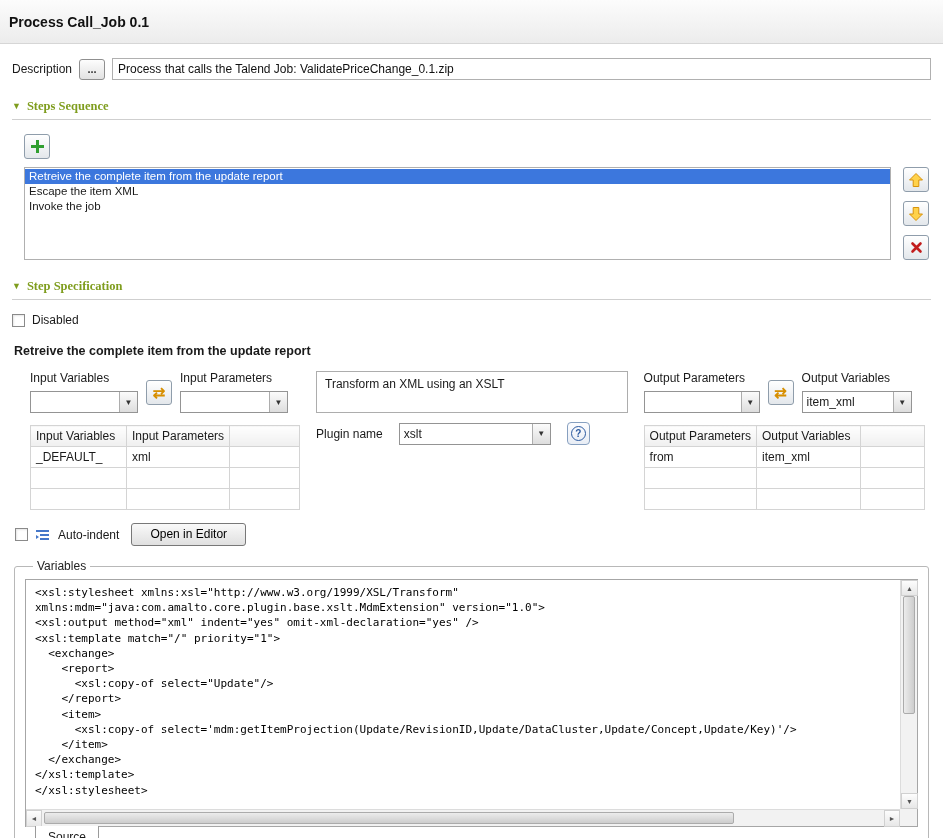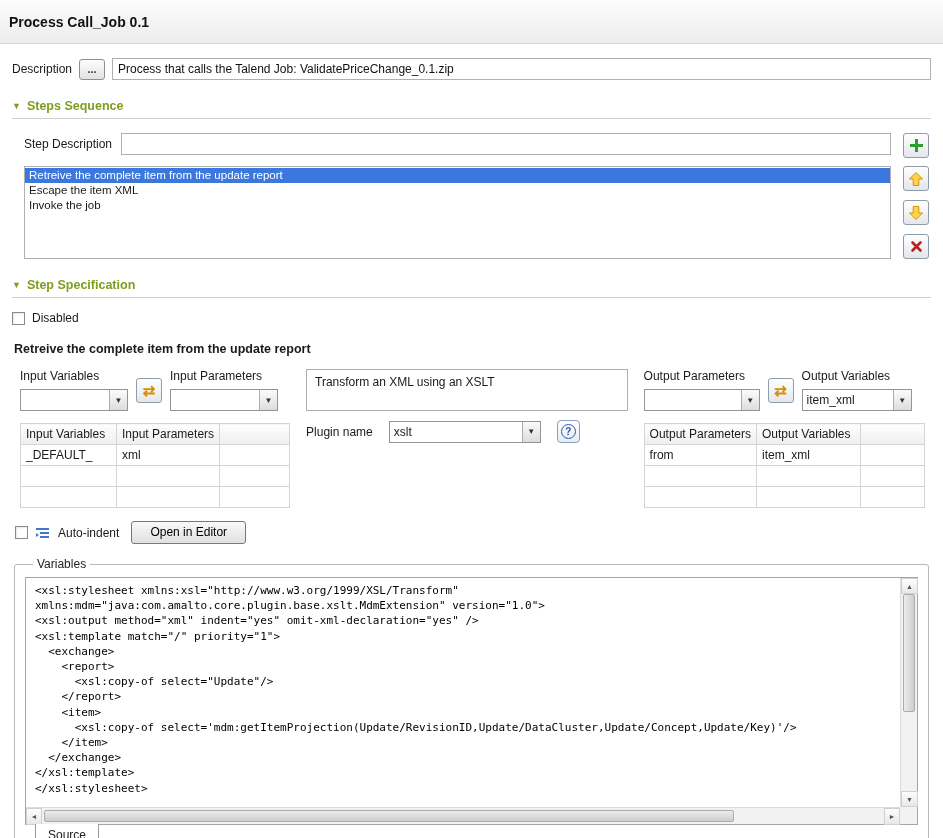--- a/index.html
+++ b/index.html
@@ -28,21 +28,21 @@
     background: linear-gradient(#fdfdfd, #e2e2e2); font: bold 11px "Liberation Sans", sans-serif;
     color: #333; padding: 0; line-height: 10px; cursor: default;
   }
   .text-input {
     flex: 1; height: 22px; border: 1px solid #b0b0b0; padding: 0 5px;
     font-family: "Liberation Sans", sans-serif; font-size: 12px; color: #111; background: #fff;
   }
 
   .section-header { display: flex; align-items: center; gap: 6px; margin-top: 19px; }
   .twistie { color: var(--section-title); font-size: 9px; line-height: 9px; }
-  .section-title { color: var(--section-title); font-weight: bold; font-size: 12.5px; }
+  .section-title { color: var(--section-title); font-weight: bold; font-size: 12.5px; font-family: Liberation Serif, serif; }
   .section-rule { border-top: 1px solid #cfcfcf; margin-top: 5px; }
 
   .inner { margin: 0 2px 0 12px; }
   .row { display: flex; gap: 12px; align-items: flex-start; }
   .step-desc-row { margin-top: 14px; }
   .grow { flex: 1; display: flex; align-items: center; gap: 9px; }
   .grow .lbl { white-space: nowrap; }
   .side { width: 26px; display: flex; flex-direction: column; gap: 9px; flex: none; }
   .list-row { margin-top: 8px; }
 
@@ -63,21 +63,21 @@
   .list-item { height: 15px; line-height: 15px; padding: 0 4px; white-space: nowrap; font-size: 11.5px; }
   .list-item.selected { background: var(--selection-bg); color: var(--selection-fg); }
 
   .check-row { display: flex; align-items: center; gap: 7px; margin-top: 13px; }
   .checkbox {
     width: 13px; height: 13px; border: 1px solid #8a8a8a; background: #fff;
     display: inline-block; box-shadow: inset 1px 1px 2px rgba(0,0,0,0.10); flex: none;
   }
   .step-title { font-weight: bold; margin: 17px 0 0 2px; font-size: 12.5px; }
 
-  .spec-panel { margin: 13px 6px 0 8px; }
+  .spec-panel { margin: 13px 6px 0 18px; }
   .spec-top { display: flex; gap: 16px; align-items: flex-start; }
   .spec-col { flex: none; }
   .spec-col.center { flex: 1; }
   .io-group { display: flex; gap: 8px; align-items: flex-start; }
   .combo-col { display: flex; flex-direction: column; gap: 5px; }
   .combo-col .small-lbl { height: 15px; white-space: nowrap; }
   .combo { display: flex; width: 108px; height: 22px; border: 1px solid #949494; background: #fff; }
   .combo .val { flex: 1; padding: 3px 4px; overflow: hidden; white-space: nowrap; font-size: 12px; }
   .combo .dd {
     width: 18px; border-left: 1px solid #adadad; flex: none;
@@ -166,24 +166,20 @@
     </div>
 
     <div class="section-header">
       <span class="twistie">▼</span>
       <span class="section-title">Steps Sequence</span>
     </div>
     <div class="section-rule"></div>
 
     <div class="inner">
       <div class="row step-desc-row">
-        <div class="grow">
-          <span class="lbl">Step Description</span>
-          <input class="text-input" type="text" value="" style="">
-        </div>
         <div class="side">
           <button class="tool-btn">
             <span class="icon-plus"></span>
           </button>
         </div>
       </div>
 
       <div class="row list-row">
         <div class="listbox">
           <div class="list-item selected">Retreive the complete item from the update report</div>

